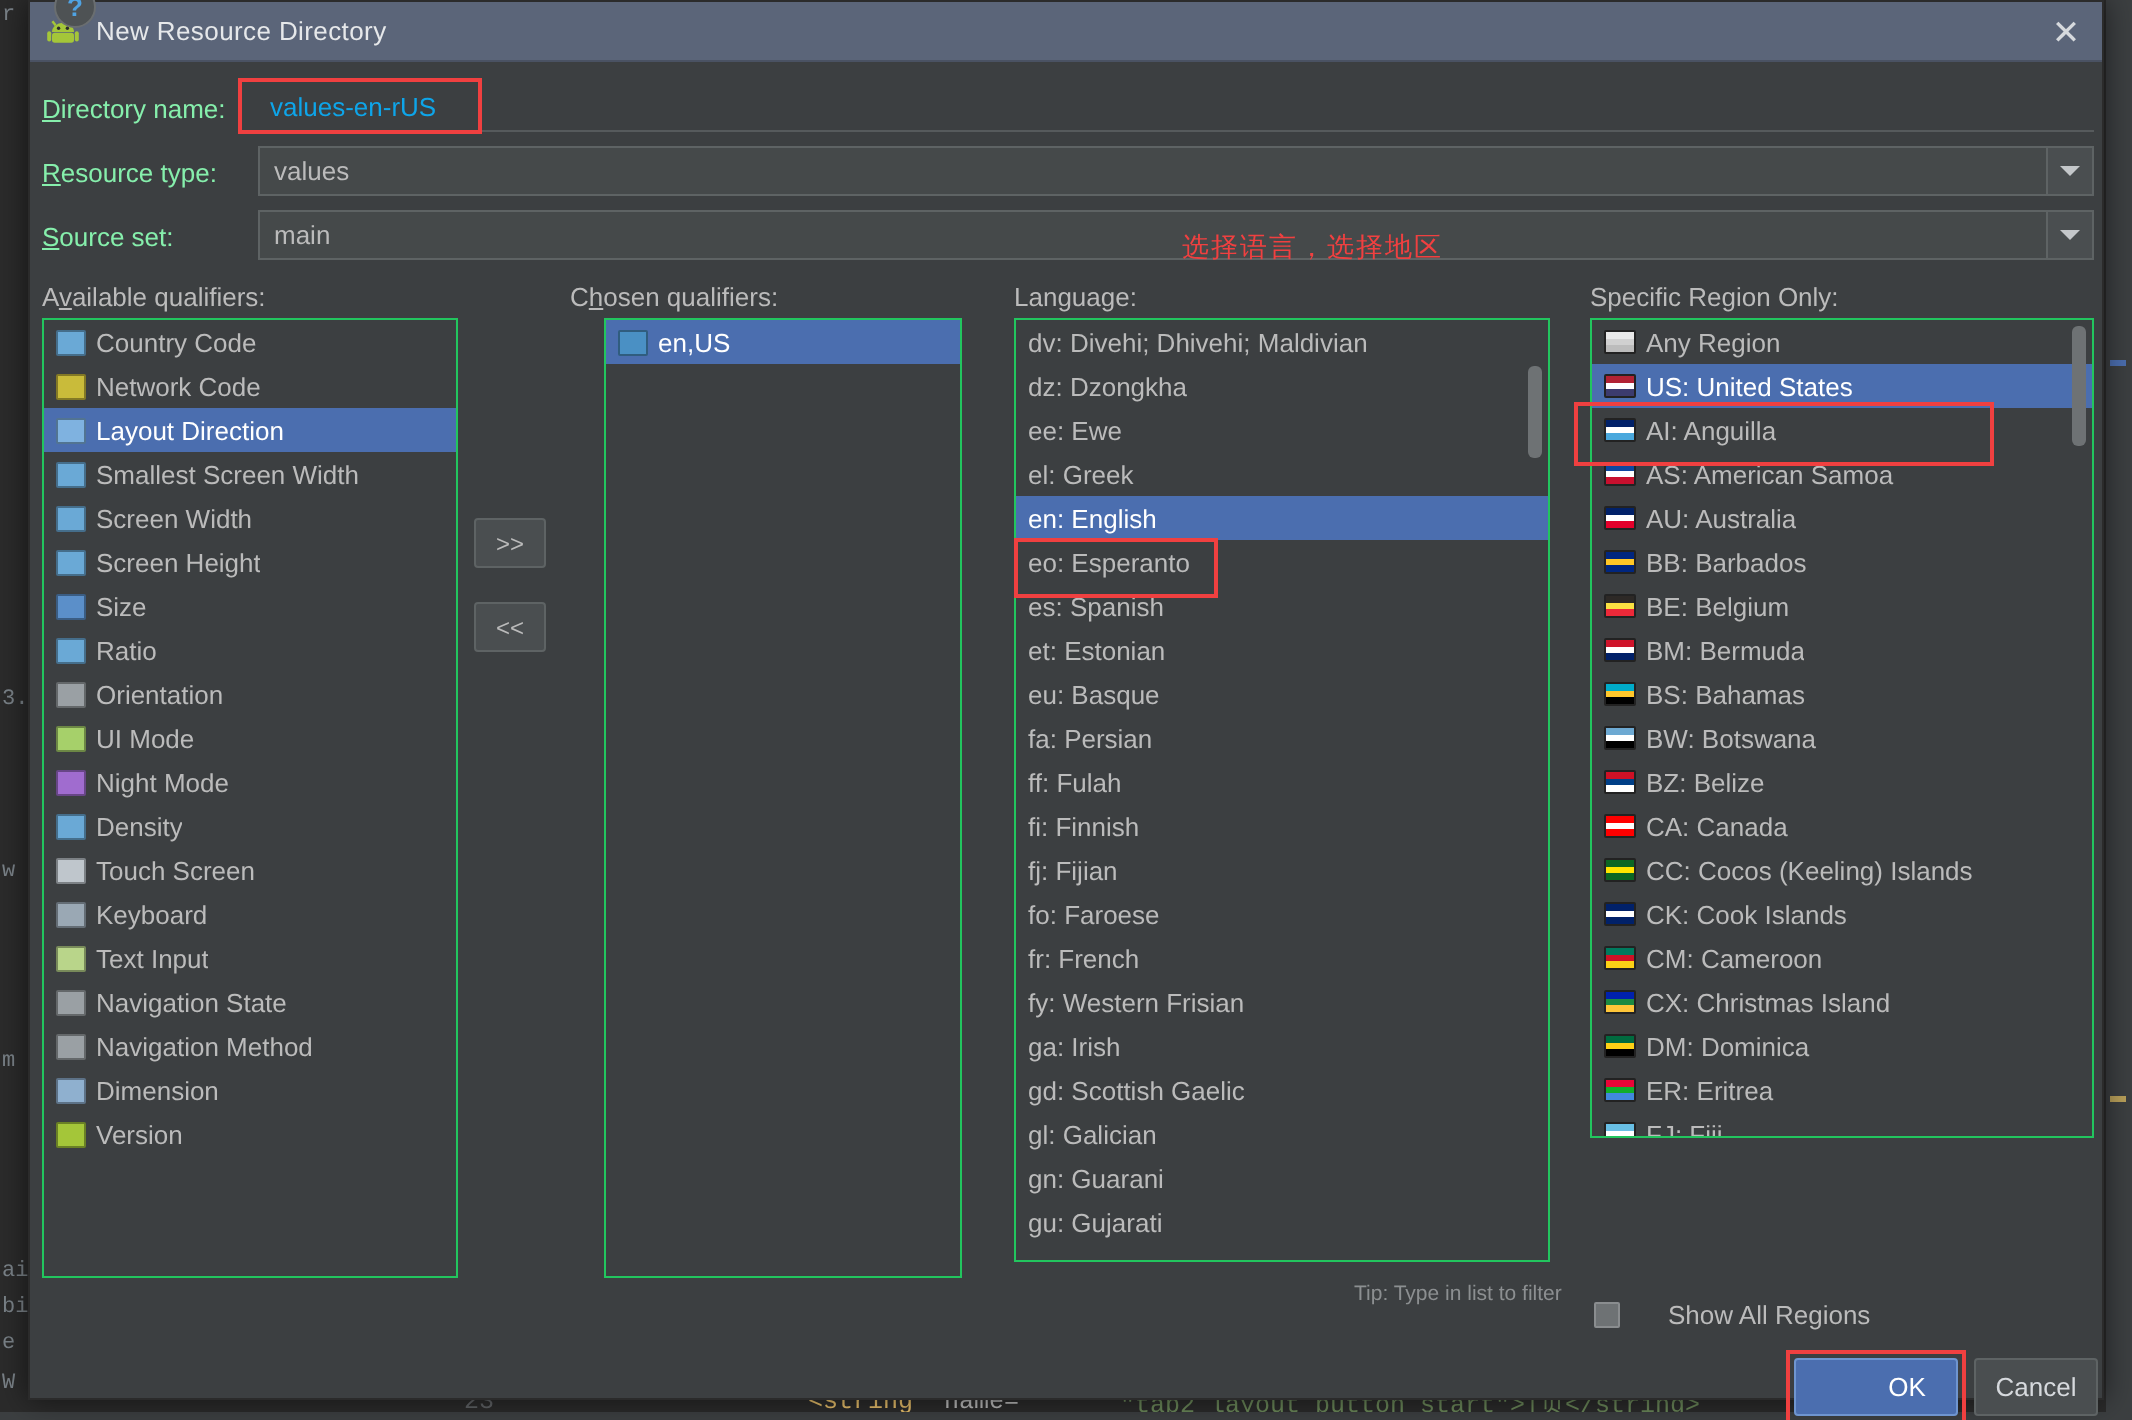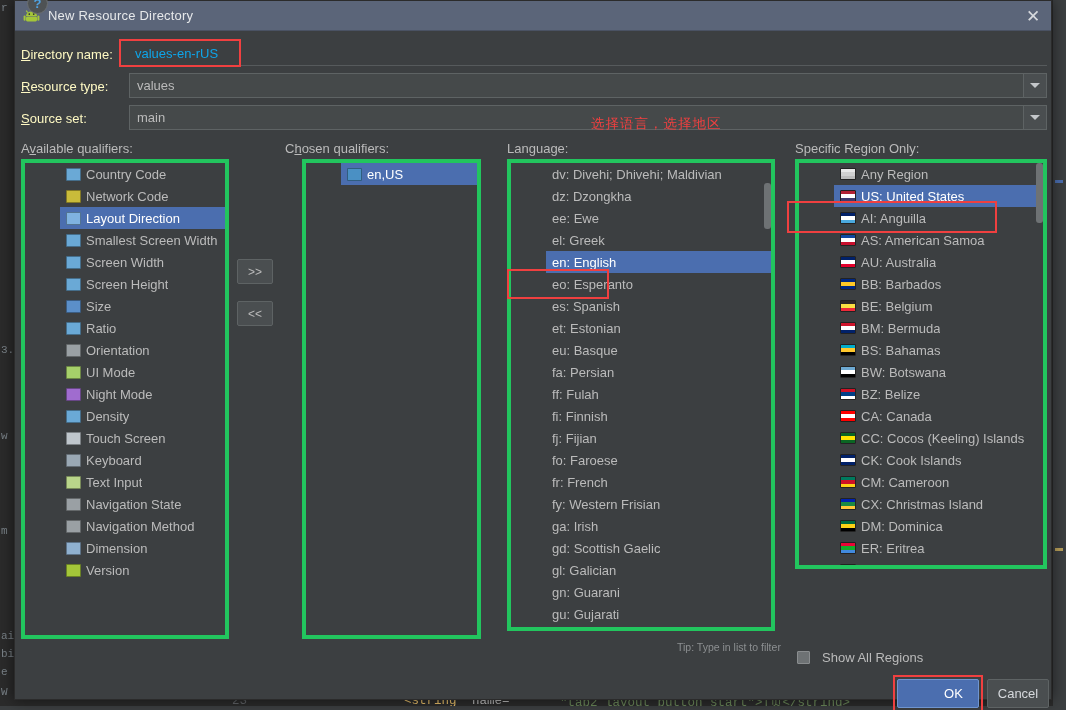--- a/index.html
+++ b/index.html
@@ -48,21 +48,21 @@
   .close-btn {
     position: absolute; right: 8px; top: 5px; width: 20px; height: 20px;
     display: flex; align-items: center; justify-content: center;
     color: #d6d9dd; font-size: 17px; line-height: 1; cursor: default;
   }
 
   .body { position: relative; padding: 0; }
 
   
   .form-row { position: absolute; height: 26px; display: flex; align-items: center; }
-  .form-label { color: #fef9c3; font-size: 13px; white-space: nowrap; }
+  .form-label { color: #86efac; font-size: 13px; white-space: nowrap; }
   .form-label u { text-decoration: underline; }
   .field {
     background: #45494a; border: 1px solid #5e6364; height: 25px;
     display: flex; align-items: center; padding: 0 6px;
     color: #0ea5e9; font-size: 13px;
   }
   .field.flat { background: #3c3f41; border: none; border-bottom: 1px solid #565a5c; }
   .combo { background: #45494a; border: 1px solid #5e6364; height: 25px; display: flex; align-items: center; }
   .combo .val { flex: 1; padding: 0 7px; color: #bbbbbb; font-size: 13px; }
   .combo .arrow-box {
@@ -78,42 +78,41 @@
     position: absolute; color: #f04040; font-size: 13.5px; letter-spacing: 1px;
     font-family: "DejaVu Sans", sans-serif; white-space: nowrap;
   }
 
   
   .caption { position: absolute; color: #bbbbbb; font-size: 13px; white-space: nowrap; }
   .caption u { text-decoration: underline; }
 
   
   .listbox {
-    position: absolute; background: #3c3f41; border: 4px solid #22c55e;
+    position: absolute; background: #3c3f41; border: 1px solid #22c55e;
     overflow: hidden;
-    padding-left: 35px;
   }
   .row {
     height: 22px; display: flex; align-items: center; padding: 0 4px 0 6px;
     color: #bbbbbb; font-size: 13px; white-space: nowrap;
   }
   .row.sel { background: #4b6eaf; color: #ffffff; }
   .row .ic { width: 16px; height: 14px; margin-right: 5px; flex: 0 0 auto; border-radius: 1px; position: relative; }
   .row .lbl { overflow: hidden; text-overflow: clip; }
 
   
   .xfer {
     position: absolute; width: 36px; height: 25px;
     background: #4a4e50; border: 1px solid #5e6364; border-radius: 2px;
     color: #bbbbbb; font-size: 12px; display: flex; align-items: center; justify-content: center;
   }
 
   .tip { position: absolute; color: #8c8f91; font-size: 10.5px; white-space: nowrap; }
 
-  .checkrow { position: absolute; display: flex; align-items: center; gap: 12px; color: #bbbbbb; font-size: 13px; }
+  .checkrow { position: absolute; display: flex; align-items: center; gap: 24px; color: #bbbbbb; font-size: 13px; }
   .checkbox-sq { width: 13px; height: 13px; background: #6e7274; border: 1px solid #8a8d8f; border-radius: 1px; }
 
   
   .help-btn {
     position: absolute; left: 12px; bottom: 17px; width: 21px; height: 21px;
     border-radius: 50%; background: #4e5254; border: 1px solid #6a6e70;
     color: #4fa3e3; font-size: 13px; font-weight: bold;
     display: flex; align-items: center; justify-content: center;
   }
   .btn {

